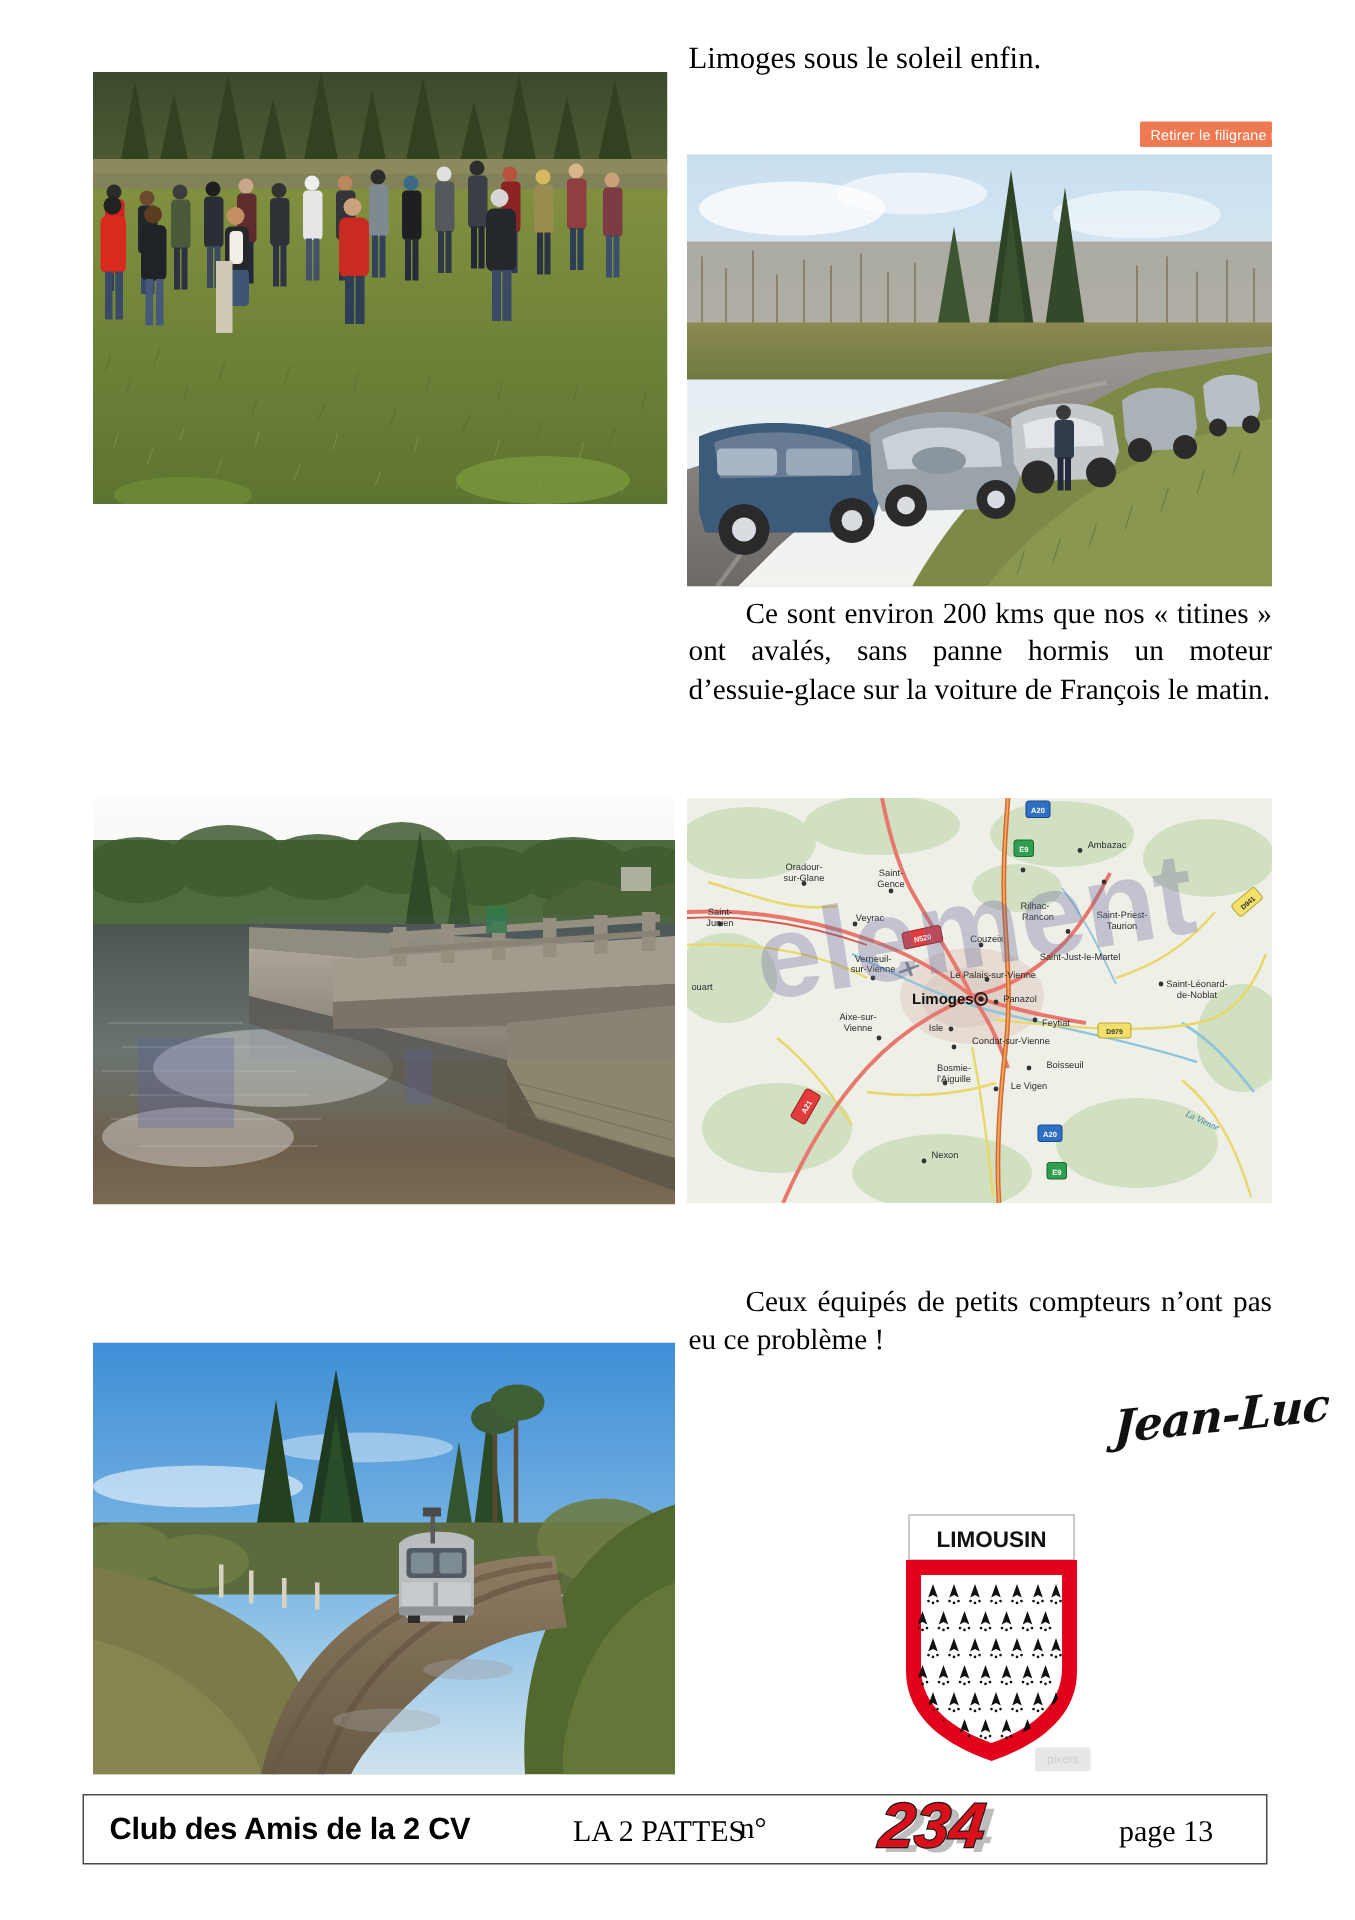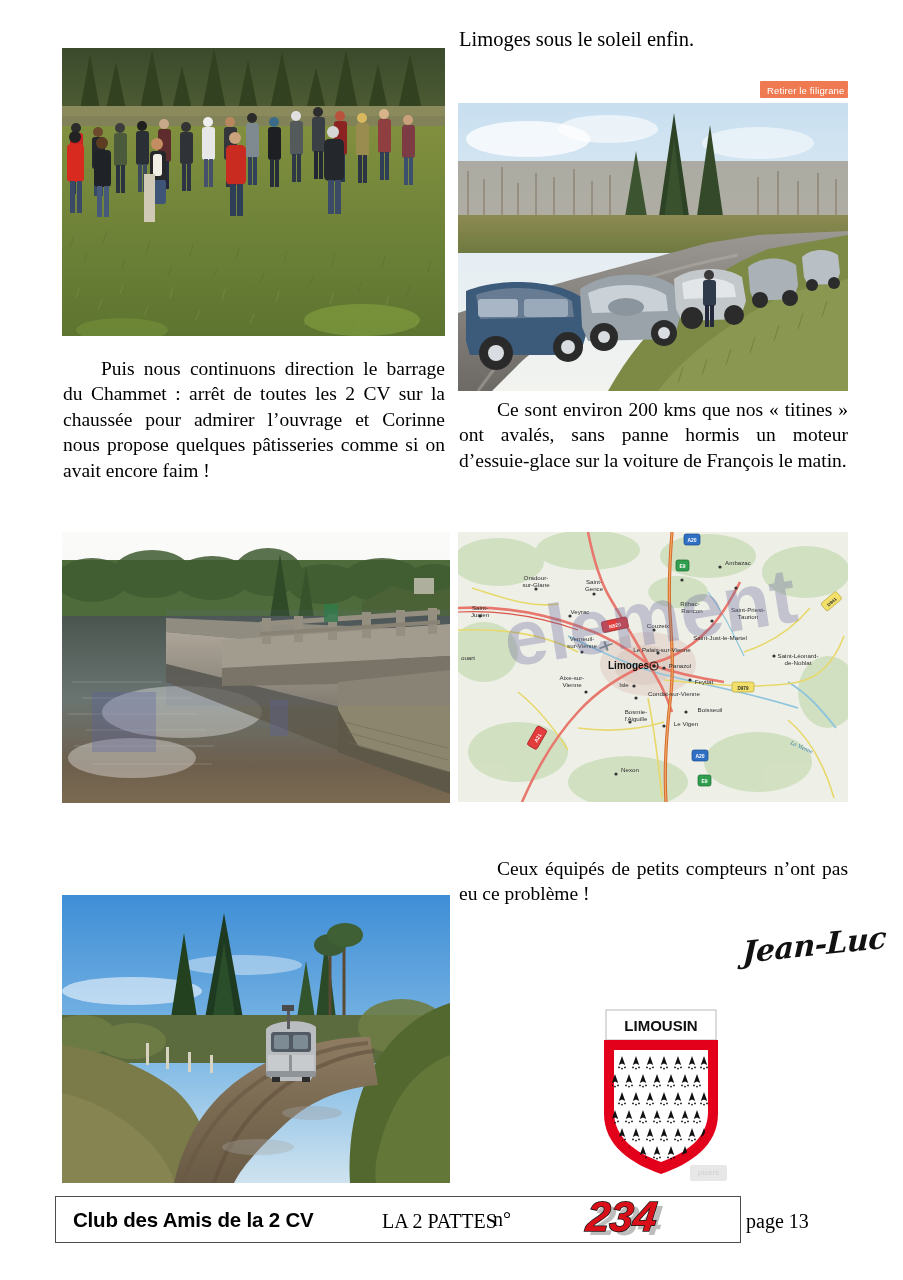--- a/index.html
+++ b/index.html
@@ -90,21 +90,21 @@
   }
 
   
   .blason { position: absolute; }
 
   
   .footer {
     position: absolute;
     left: 55px;
     top: 1196px;
-    width: 686px;
+    width: 790px;
     height: 47px;
     border: 1.3px solid #4c4c4c;
     box-sizing: border-box;
     background: #ffffff;
   }
   .footer-inner {
     position: relative;
     width: 100%;
     height: 100%;
   }
@@ -444,21 +444,20 @@
 
       <g transform="translate(244,166)">
         <circle cx="7" cy="6" r="5" fill="#3a3a3a"></circle>
         <rect x="1" y="11" width="13" height="26" rx="3" fill="#2f3a4a"></rect>
         <rect x="3" y="36" width="4" height="22" fill="#23293a"></rect>
         <rect x="8" y="36" width="4" height="22" fill="#23293a"></rect>
       </g>
     </svg>
   </div>
 
-  <div class="para" style="left:63px; top:356px; width:382px;">Puis nous continuons direction le barrage du Chammet : arrêt de toutes les 2 CV sur la chaussée pour admirer l’ouvrage et Corinne nous propose quelques pâtisseries comme si on avait encore faim !</div>
 
   <div class="para" style="left:459px; top:397px; width:389px;">Ce sont environ 200 kms que nos « titines » ont avalés, sans panne hormis un moteur d’essuie-glace sur la voiture de François le matin.</div>
 
   <div class="photo" style="left:62px; top:532px; width:388px; height:271px;">
     <svg viewBox="0 0 388 271" preserveAspectRatio="none">
       <defs>
         <linearGradient id="dSky" x1="0" y1="0" x2="0" y2="1">
           <stop offset="0" stop-color="#fbfbfa"></stop>
             <stop offset="1" stop-color="#e8eae4"></stop>
         </linearGradient>

